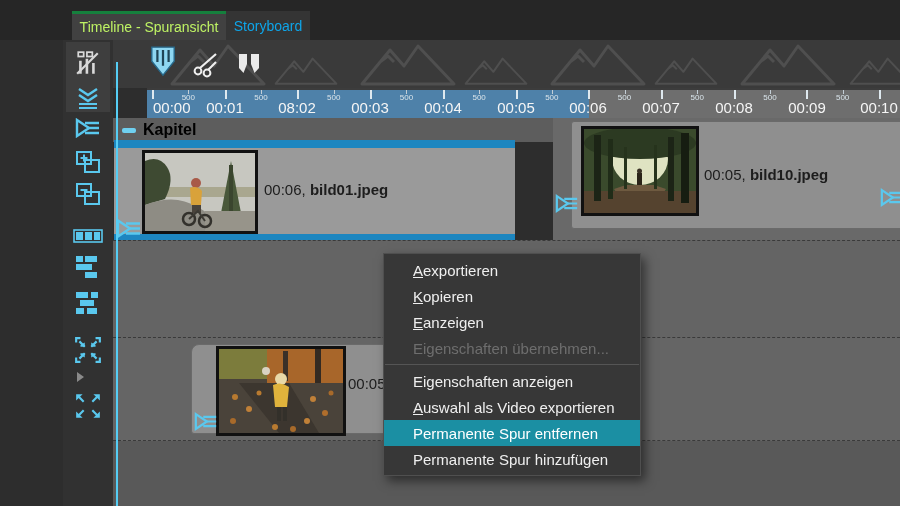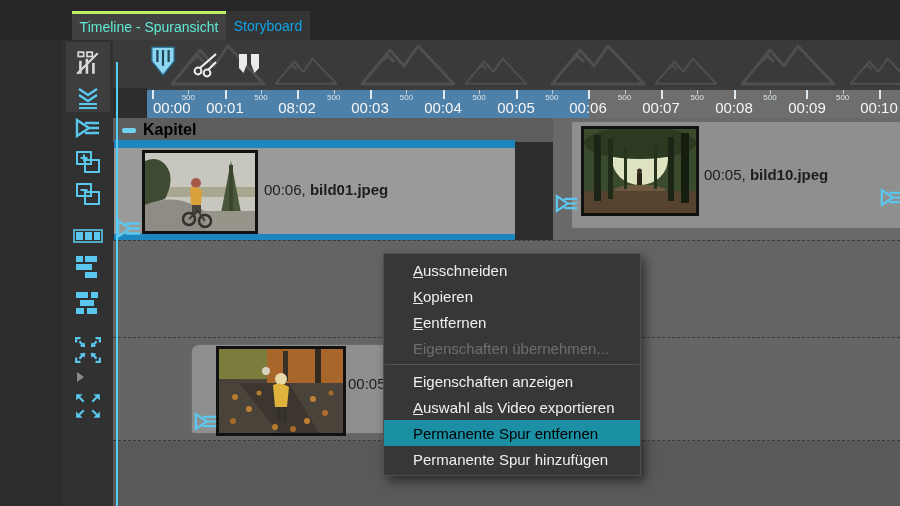--- a/index.html
+++ b/index.html
@@ -5,22 +5,22 @@
   html,body{margin:0;padding:0;background:#1f1f1f;}
   #app{position:relative;width:900px;height:506px;overflow:hidden;
        background:#2d2d2d;font-family:"Liberation Sans",sans-serif;
        -webkit-font-smoothing:antialiased;}
   .abs{position:absolute;}
 
   
   .topbar{left:0;top:0;width:900px;height:40px;background:#262626;}
   .tab{height:29px;top:11px;display:flex;align-items:center;justify-content:center;
        font-size:14px;}
-  .tab.active{left:72px;width:154px;background:#414141;color:#5eead4;
-       border-top:3px solid #bef264;height:26px;}
+  .tab.active{left:72px;width:154px;background:#414141;color:#bef264;
+       border-top:3px solid #15803d;height:26px;}
   .tab.inactive{left:226px;width:84px;background:#343434;color:#0ea5e9;}
 
   
   .sidebar{left:63px;top:40px;width:50px;height:466px;background:#313131;}
   .side-btn{left:66px;width:44px;display:flex;align-items:center;justify-content:center;}
   .boxbg{background:#3e3e3e;}
   .icon{display:block;}
 
   
   .toolbar{left:113px;top:40px;width:787px;height:48px;background:#3a3a3a;overflow:hidden;}
@@ -65,21 +65,21 @@
   .playhead{left:116px;top:62px;width:2px;height:444px;background:#55cdf4;z-index:30;}
 
   
   .menu{left:383px;top:253px;width:258px;z-index:50;background:#373737;
         border:1px solid #4f4f4f;box-shadow:4px 5px 10px rgba(0,0,0,.5);
         padding:3px 0;box-sizing:border-box;}
   .mi{height:26px;display:flex;align-items:center;padding-left:29px;font-size:15px;
       color:#efefef;white-space:nowrap;}
   .mi .u{text-decoration:underline;}
   .mi.disabled{color:#6e6e6e;}
-  .mi.hl{background:#1b8fa3;color:#000000;}
+  .mi.hl{background:#1b8fa3;color:#ffffff;}
   .msep{height:1px;background:#555;margin:3px 1px;}
 </style>
 </head>
 <body>
 
 <svg width="0" height="0" style="position:absolute">
   <defs>
     <symbol id="i-playlines" viewBox="0 0 26 20">
       <path d="M2 2 L14 10 L2 18 Z" fill="none" stroke="#5ac8ee" stroke-width="2.4"></path>
       <path d="M10 5 H24 M13 10 H24 M10 15 H24" stroke="#5ac8ee" stroke-width="2.4"></path>
@@ -370,29 +370,29 @@
       <use href="#i-playlines"></use>
     </svg>
 
   <div class="abs bottom-area"></div>
 
   <div class="abs playhead"></div>
 
   <div class="abs menu">
     <div class="mi">
       <span class="u">A</span>
-        <span>usschneiden</span>
+        <span>exportieren</span>
     </div>
     <div class="mi">
       <span class="u">K</span>
         <span>opieren</span>
     </div>
     <div class="mi">
       <span class="u">E</span>
-        <span>entfernen</span>
+        <span>anzeigen</span>
     </div>
     <div class="mi disabled">
       <span>Eigenschaften übernehmen...</span>
     </div>
     <div class="msep"></div>
     <div class="mi">
       <span>Eigenschaften anzeigen</span>
     </div>
     <div class="mi">
       <span class="u">A</span>

